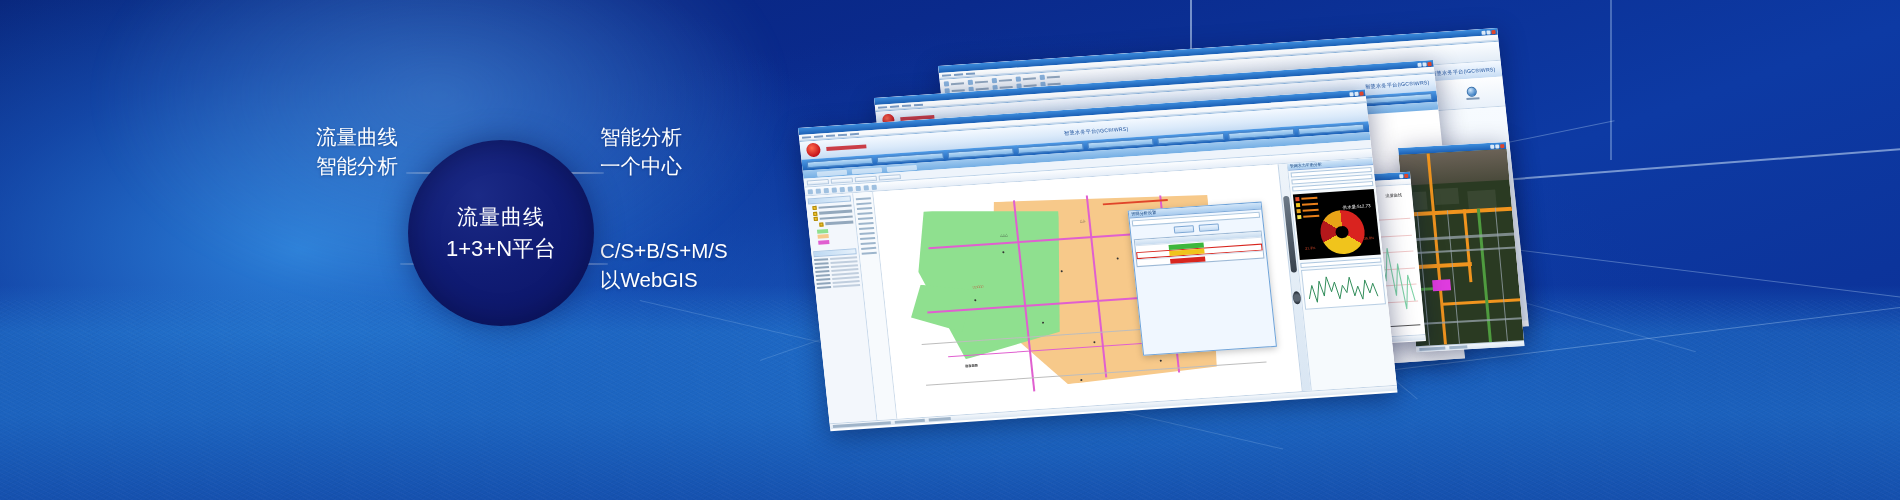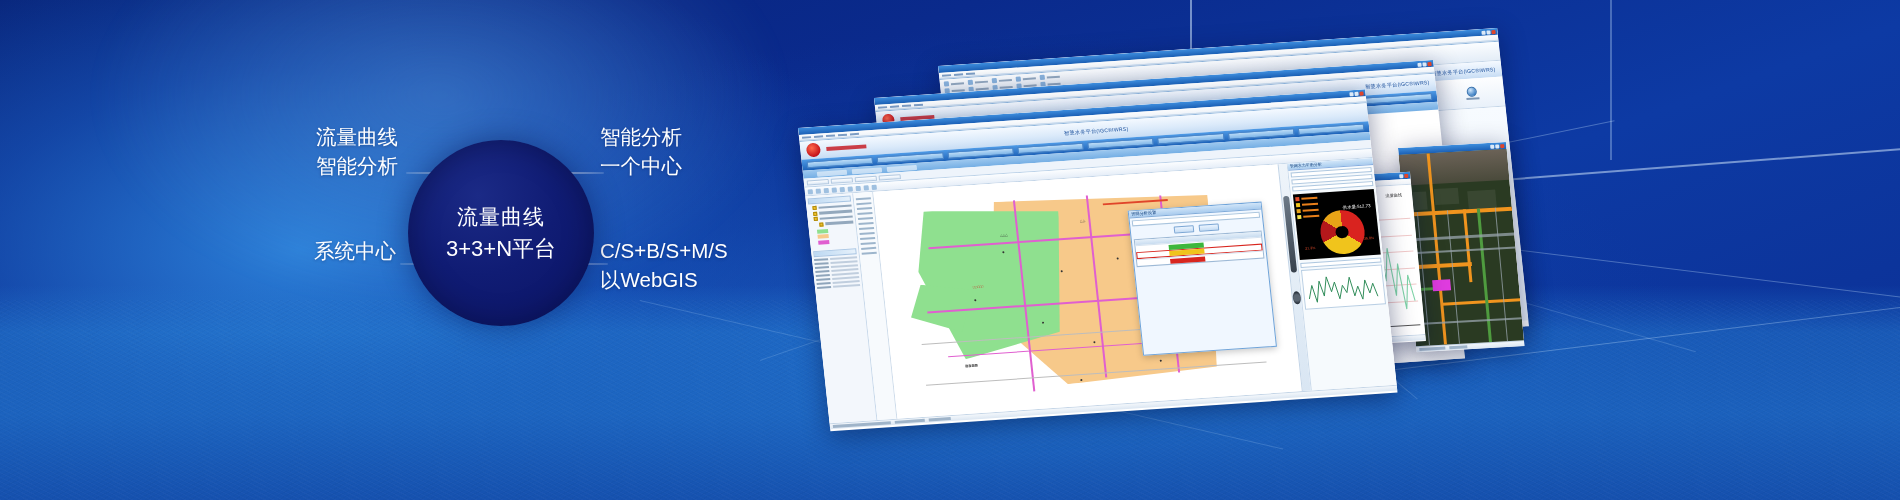--- a/index.html
+++ b/index.html
@@ -689,35 +689,34 @@
     </div>
   </div>
 
   <div class="connector" style="left:406px; top:172px; width:84px;"></div>
   <div class="connector rev" style="left:520px; top:172px; width:84px;"></div>
   <div class="connector" style="left:400px; top:263px; width:94px;"></div>
   <div class="connector rev" style="left:512px; top:263px; width:96px;"></div>
 
   <div class="circle">
     <div class="c-l1">流量曲线</div>
-    <div class="c-l3">3+3+N平台</div>
+    <div class="c-l3">1+3+N平台</div>
   </div>
 
   <div class="lbl l" style="left:188px; top:122px; width:210px;">
     <span class="row2">流量曲线</span>
     <span class="row2">智能分析</span>
   </div>
 
   <div class="lbl r" style="left:600px; top:122px;">
     <span class="row2">智能分析</span>
     <span class="row2">一个中心</span>
   </div>
 
   <div class="lbl l" style="left:168px; top:236px; width:228px;">
-    <span class="row2">系统中心</span>
   </div>
 
   <div class="lbl r" style="left:600px; top:236px;">
     <span class="row2">C/S+B/S+M/S</span>
     <span class="row2">以WebGIS</span>
   </div>
 
 
 </div>
 

